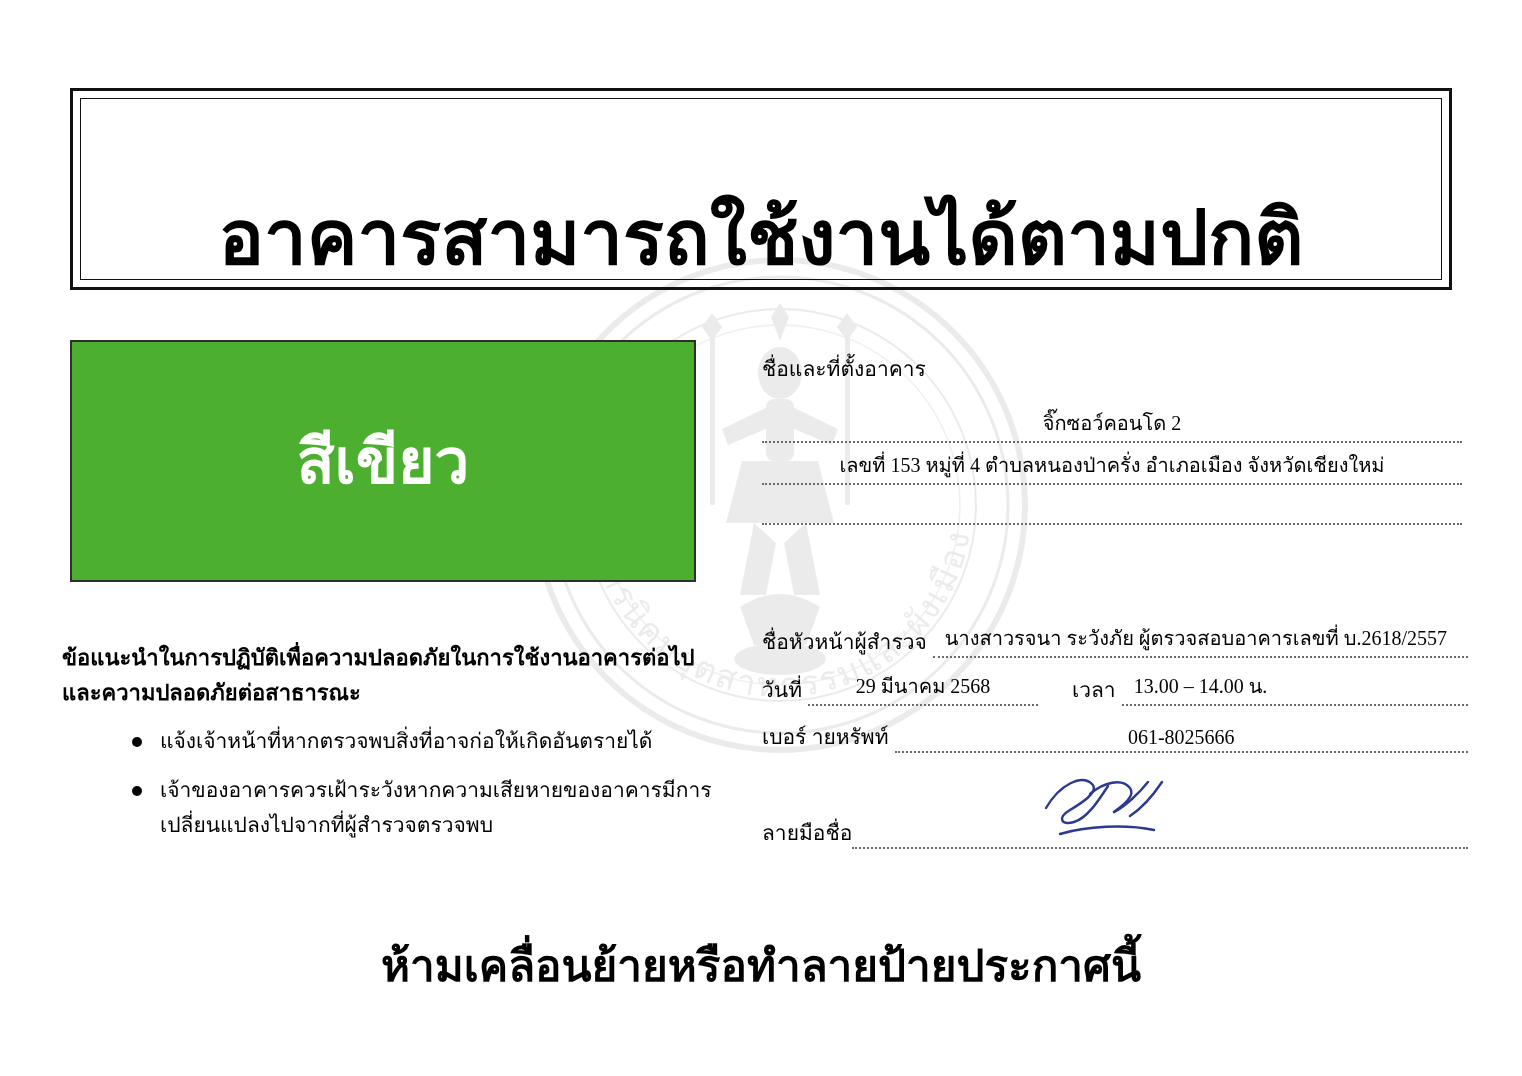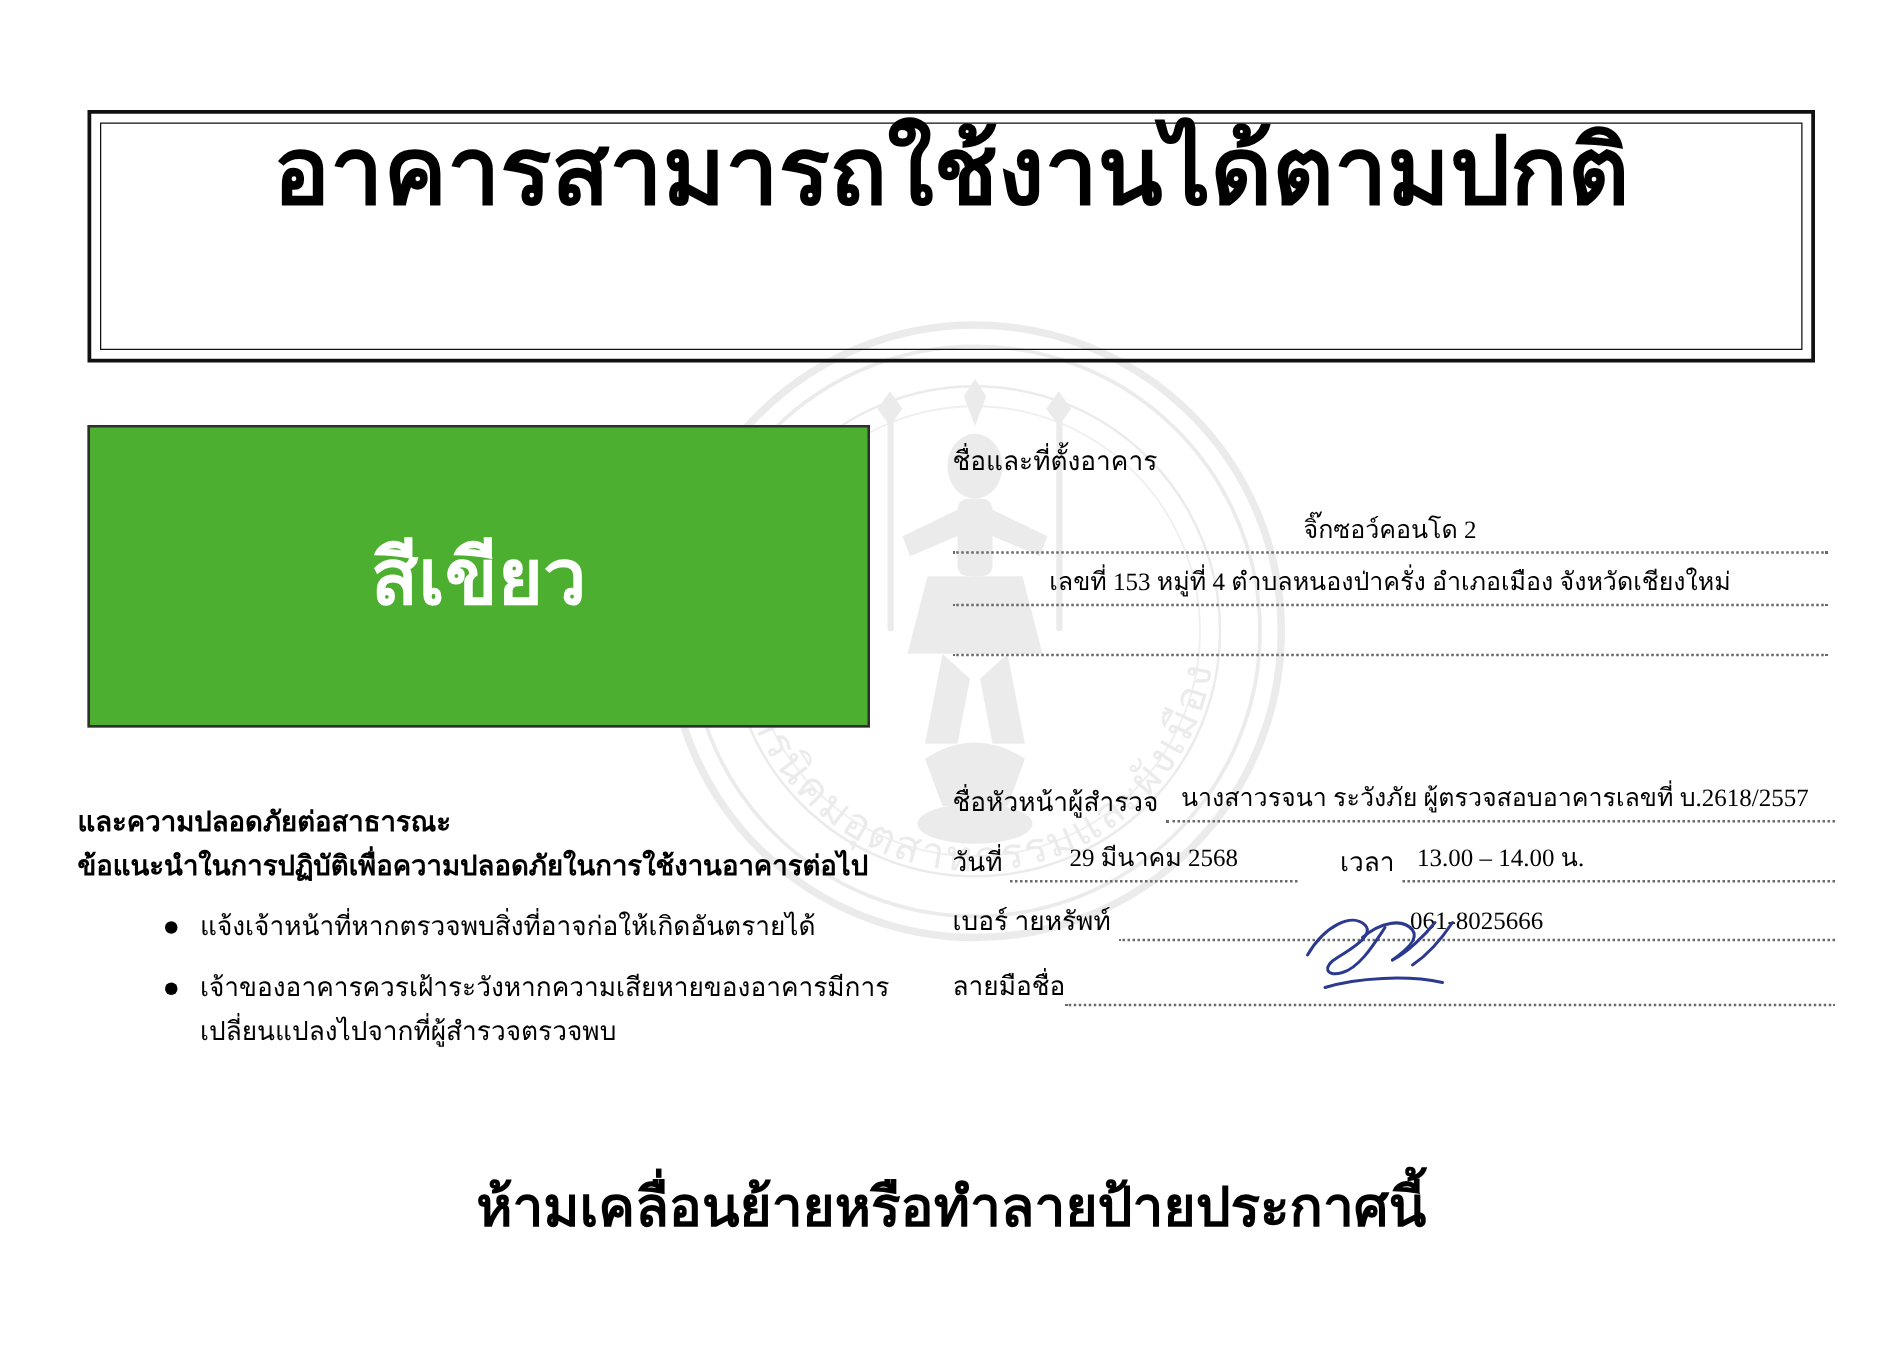--- a/index.html
+++ b/index.html
@@ -41,21 +41,21 @@
   }
   .title-box-inner {
     position: absolute;
     left: 7px;
     top: 7px;
     right: 7px;
     bottom: 7px;
     border: 1px solid #111111;
     box-sizing: border-box;
     display: flex;
-    align-items: flex-start;
+    align-items: flex-end;
     justify-content: center;
   }
   .title-text {
     font-size: 76px;
     font-weight: bold;
     letter-spacing: 0px;
     line-height: 1.05;
     white-space: nowrap;
     font-family: "Liberation Serif", "DejaVu Serif", serif;
   }
@@ -122,21 +122,21 @@
     position: absolute;
     left: 762px;
     top: 622px;
     width: 706px;
   }
   .row2 { display: flex; align-items: flex-end; gap: 6px; }
 
   .sig-wrap {
     position: absolute;
     left: 762px;
-    top: 772px;
+    top: 816px;
     width: 706px;
     display: flex;
     align-items: flex-end;
   }
   .signature-svg {
     position: absolute;
     left: 268px;
     top: -52px;
     pointer-events: none;
   }
@@ -285,22 +285,22 @@
         <path d="M60 30 C74 18, 92 14, 100 24 C106 32, 92 42, 84 48"></path>
         <path d="M84 48 C96 42, 110 28, 118 18"></path>
         <path d="M100 52 C112 44, 124 30, 132 18"></path>
         <path d="M30 70 C56 62, 96 60, 124 66"></path>
       </g>
     </svg>
   </span>
 </div>
 
 <div class="advice">
+  <div class="advice-head">ข้อแนะนำในการปฏิบัติเพื่อความปลอดภัยในการใช้งานอาคารต่อไป</div>
   <div class="advice-head">และความปลอดภัยต่อสาธารณะ</div>
-  <div class="advice-head">ข้อแนะนำในการปฏิบัติเพื่อความปลอดภัยในการใช้งานอาคารต่อไป</div>
 
   <ul class="advice-list">
     <li class="advice-item">
       <span class="bullet"></span>
       <span class="advice-text">แจ้งเจ้าหน้าที่หากตรวจพบสิ่งที่อาจก่อให้เกิดอันตรายได้</span>
     </li>
     <li class="advice-item">
       <span class="bullet"></span>
       <span class="advice-text">เจ้าของอาคารควรเฝ้าระวังหากความเสียหายของอาคารมีการเปลี่ยนแปลงไปจากที่ผู้สำรวจตรวจพบ</span>
     </li>

